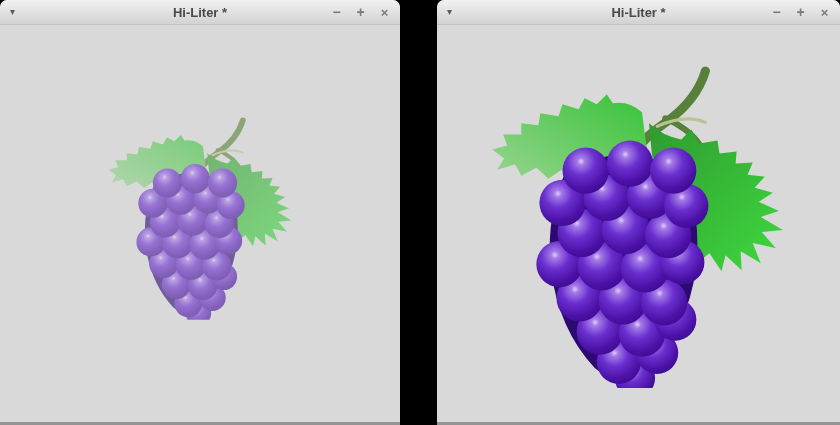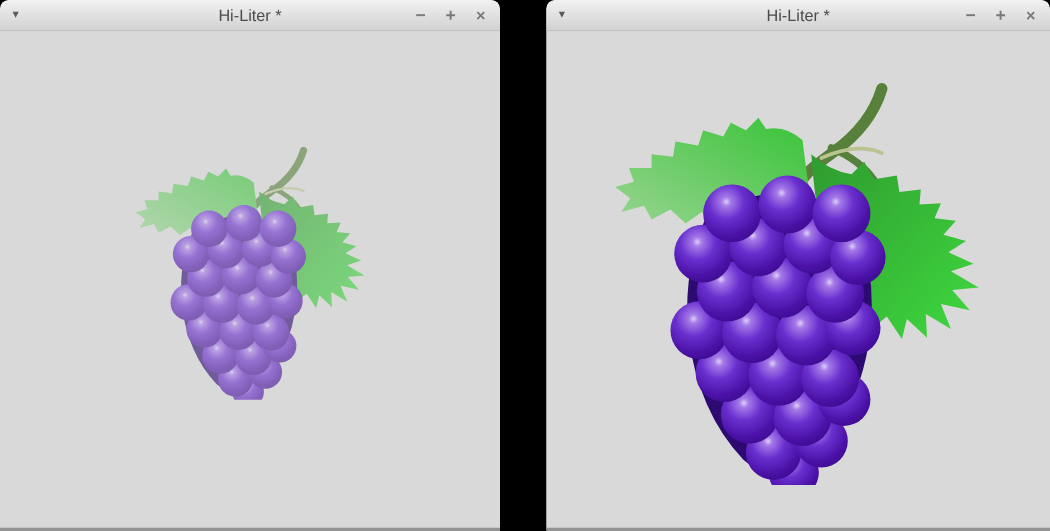--- a/index.html
+++ b/index.html
@@ -27,21 +27,21 @@
     background:linear-gradient(#f1f1f1,#e0e0e0 55%,#d2d2d2);
     border-bottom:1px solid #c2c2c2;
     border-radius:7px 7px 0 0;
   }
   .menu-arrow{
     position:absolute;left:10px;top:50%;transform:translateY(-50%);
     font-size:10px;color:#5c5c5c;line-height:1;cursor:default;
   }
   .title{
     position:absolute;left:50%;top:50%;transform:translate(-50%,-50%);
-    font-size:13px;font-weight:normal;color:#4a4a4a;white-space:nowrap;
+    font-size:13px;font-weight:bold;color:#4a4a4a;white-space:nowrap;
   }
   .controls{
     position:absolute;right:8px;top:0;height:100%;
     display:flex;align-items:center;gap:9px;
   }
   .ctl{
     width:15px;text-align:center;
     font-size:14px;font-weight:600;color:#7a7a7a;line-height:1;cursor:default;
   }
   .ctl.close{font-size:13px;}

